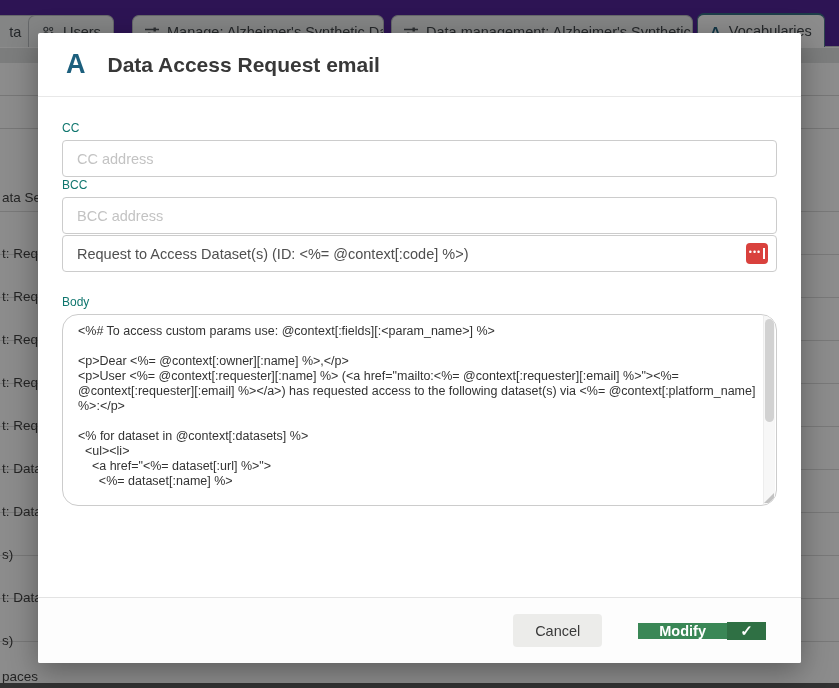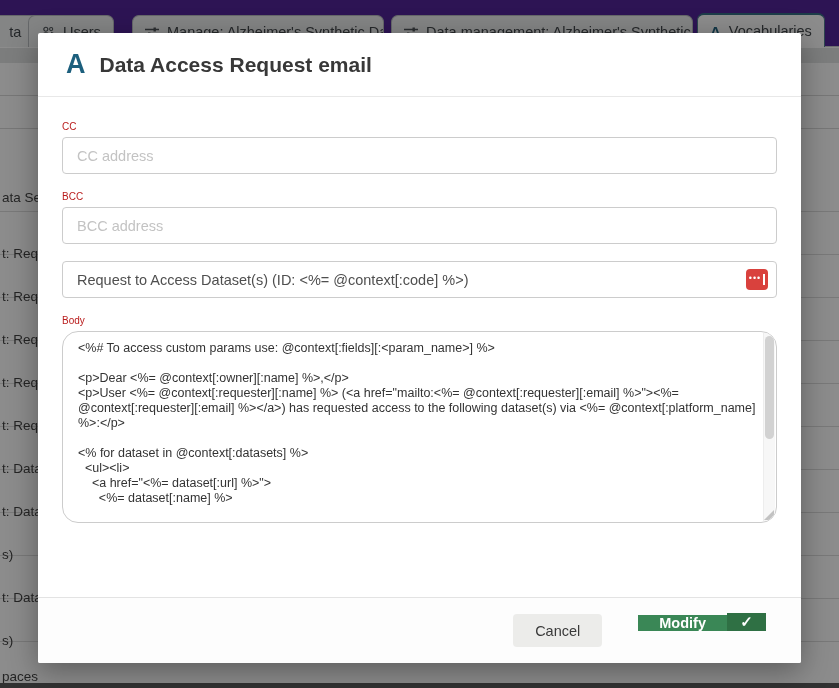--- a/index.html
+++ b/index.html
@@ -35,29 +35,29 @@
 
   .dim { position:absolute; inset:0; background:rgba(10,10,10,0.47); }
 
   
   .modal { position:absolute; left:38px; top:33px; width:763px; height:630px;
     background:#fff; border-radius:2px; box-shadow:0 8px 30px rgba(0,0,0,0.35);
     display:flex; flex-direction:column; }
   .modal-header { flex:0 0 64px; display:flex; align-items:center; gap:14px;
     padding:0 28px; border-bottom:1px solid #e8e8e8; }
   .modal-logo { color:#1c5f7d; font-weight:bold; font-size:27px; line-height:1; }
-  .modal-title { font-size:21px; font-weight:600; color:#383838; }
+  .modal-title { font-size:21px; font-weight:600; color:#383838;margin-left:8px; }
 
   .modal-body { flex:1 1 auto; padding:24px 24px 0 24px; overflow:hidden; }
-  .field-label { font-size:10px; color:#b91c1c; margin-bottom:5px; }
+  .field-label { font-size:12px; color:#0f766e; margin-bottom:5px; }
   .text-input { width:100%; height:37px; border:1px solid #cccccc; border-radius:4px;
     padding:0 14px; font-family:"Liberation Sans", sans-serif; font-size:14.5px;
-    color:#4f4f4f; background:#fff; outline:none; margin-bottom:17px; }
+    color:#4f4f4f; background:#fff; outline:none; margin-bottom:1px; }
   .text-input::placeholder { color:#c3c3c3; }
-  .subject-wrap { position:relative; margin-bottom:17px; }
+  .subject-wrap { position:relative; margin-bottom:23px; }
   .subject-wrap .text-input { margin-bottom:0; padding-right:44px; }
   .redchip { position:absolute; right:9px; top:8px; width:22px; height:21px;
     background:#d9413d; border-radius:4px; display:flex; align-items:center;
     justify-content:center; cursor:pointer; }
   .redchip .dots { color:#fff; font-size:9px; letter-spacing:1px; line-height:1;
     margin-top:-3px; }
   .redchip .bar { width:2px; height:11px; background:#fff; margin-left:2px; }
 
   .body-editor { position:relative; width:100%; height:192px; border:1px solid #cccccc;
     border-radius:16px; background:#fff; overflow:hidden; }
@@ -71,21 +71,21 @@
   .resize-handle { position:absolute; right:2px; bottom:2px; width:0; height:0;
     border-style:solid; border-width:0 0 10px 10px;
     border-color:transparent transparent #c2c2c2 transparent; cursor:nwse-resize; }
 
   .modal-footer { flex:0 0 66px; border-top:1px solid #e3e3e3; display:flex;
     align-items:center; justify-content:flex-end; gap:18px; padding-right:17px;
     background:#fdfdfd; border-radius:0 0 2px 2px; }
   .btn-cancel { height:33px; padding:0 22px; background:#ececea; border:none;
     border-radius:4px; font-family:"Liberation Sans", sans-serif; font-size:14.5px;
     color:#3a3a3a; cursor:pointer; }
-  .btn-modify { height:33px; display:flex; align-items:flex-end; border:none;
+  .btn-modify { height:33px; display:flex; align-items:center; border:none;
     border-radius:4px; overflow:hidden; padding:18px; cursor:pointer; background:none; }
   .btn-modify .label { display:flex; align-items:center; padding:0 21px;
     background:#3a8756; color:#fff; font-weight:bold; font-size:14.5px;
     font-family:"Liberation Sans", sans-serif; }
   .btn-modify .checkseg { display:flex; align-items:center; justify-content:center;
     width:39px; background:#2f7044; color:#fff; font-size:15px; font-weight:900; }
 </style>
 </head>
 <body>
 

